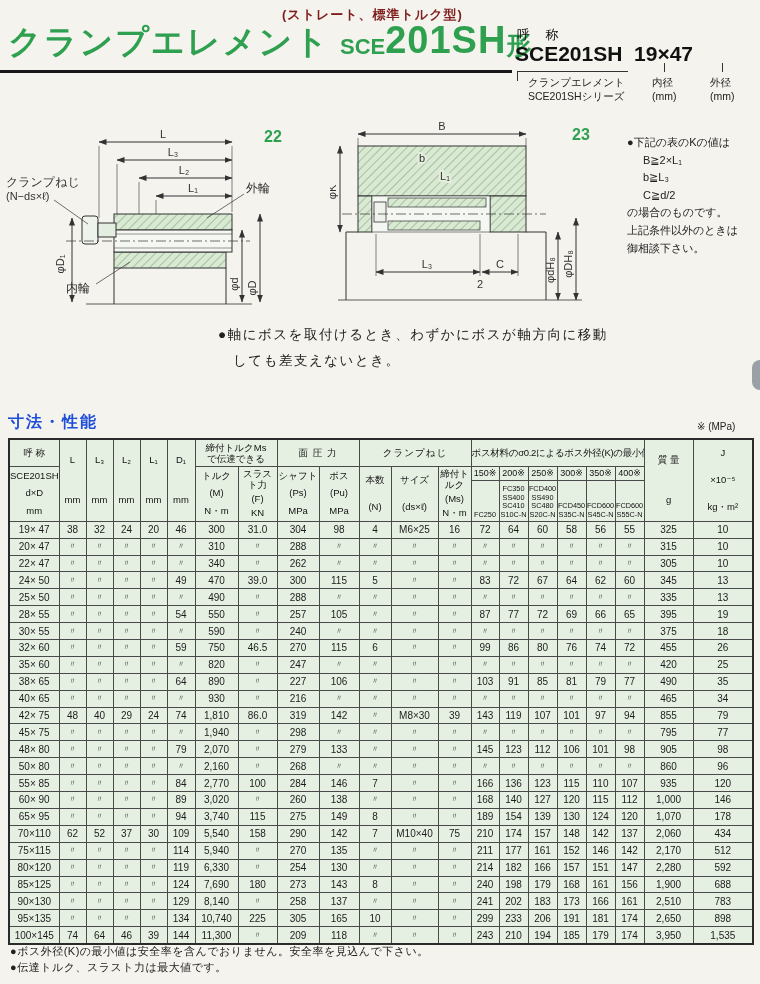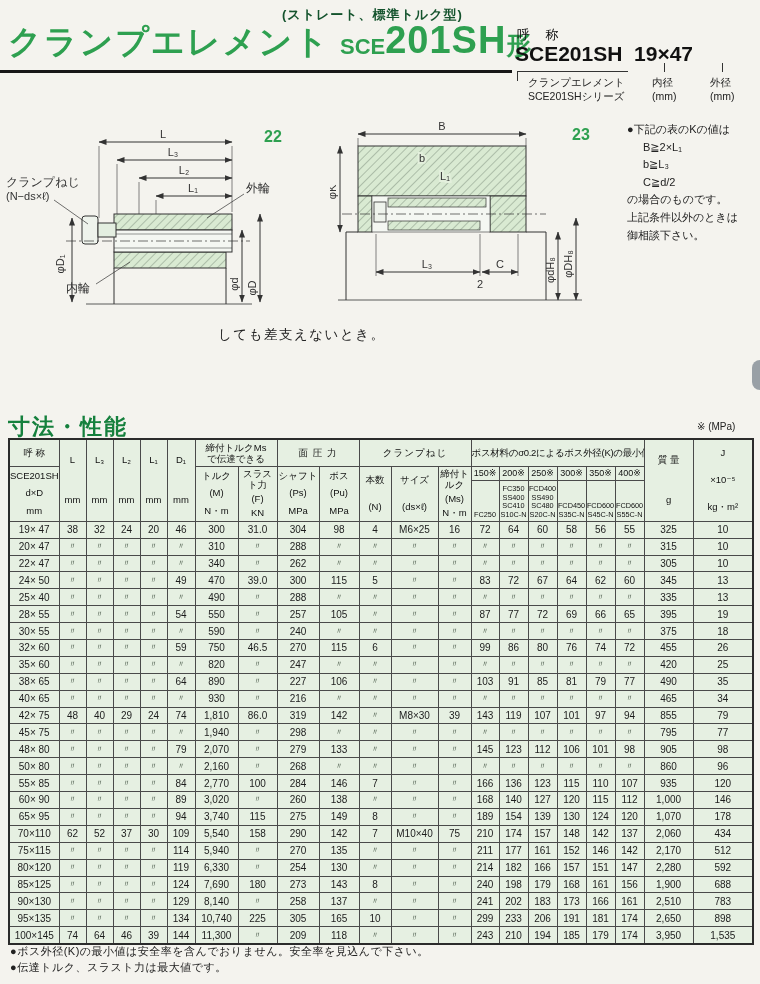--- a/index.html
+++ b/index.html
@@ -3,21 +3,21 @@
 <meta charset="utf-8">
 <style>
   html,body{margin:0;padding:0;}
   body{
     width:760px;height:984px;position:relative;overflow:hidden;
     background:#f4f3ee;color:#222;
     font-family:"Liberation Sans","DejaVu Sans",sans-serif;
   }
   .abs{position:absolute;}
   
-  .type-note{left:282px;top:6px;font-size:13px;font-weight:bold;color:#14532d;letter-spacing:1px;}
+  .type-note{left:282px;top:6px;font-size:13px;font-weight:bold;color:#7f1d1d;letter-spacing:1px;}
   .title-row{left:8px;top:22px;display:flex;align-items:flex-end;color:#2ea050;white-space:nowrap;}
   .title-main{font-size:33px;font-weight:900;letter-spacing:2px;line-height:1;}
   .title-sce{font-size:22px;font-weight:900;margin-left:10px;line-height:1.05;}
   .title-num{font-size:38px;font-weight:900;letter-spacing:1px;line-height:.95;}
   .title-kei{font-size:25px;font-weight:900;line-height:1;}
   .main-rule{left:0;top:70px;width:512px;height:3px;background:#171717;}
   .desig-label{left:517px;top:26px;font-size:13px;letter-spacing:6px;color:#111;}
   .desig-value{left:515px;top:42px;font-size:21px;font-weight:600;color:#111;white-space:pre;}
   .bracket-main{left:517px;top:71px;width:110px;height:9px;border-top:1.5px solid #333;border-left:1.5px solid #333;}
   .tick{width:0;height:9px;border-left:1.5px solid #333;}
@@ -33,27 +33,27 @@
   
   .fig-no{color:#2ea050;font-weight:bold;font-size:16px;}
   .fig-no-22{left:264px;top:128px;}
   .fig-no-23{left:572px;top:126px;}
   svg.fig{position:absolute;}
   .fig22{left:2px;top:126px;}
   .fig23{left:330px;top:122px;}
   svg text{font-family:"Liberation Sans","DejaVu Sans",sans-serif;font-size:11px;fill:#333;}
   svg text.jp{font-size:12px;}
   svg text.halo{paint-order:stroke;stroke:#e3efdc;stroke-width:4px;}
-  .k-note{left:627px;top:121px;width:130px;font-size:11px;line-height:1.6;color:#222;}
+  .k-note{left:627px;top:134px;width:130px;font-size:11px;line-height:1.6;color:#222;}
   .k-note div:nth-child(2),.k-note div:nth-child(3),.k-note div:nth-child(4){padding-left:16px;}
   .usage-note{left:218px;top:322px;font-size:13.5px;letter-spacing:1.5px;line-height:1.9;color:#222;}
   .usage-note div:nth-child(2){padding-left:15px;}
   .artifact{right:0;top:360px;width:8px;height:30px;background:#68737f;border-radius:15px 0 0 15px;opacity:.65;}
   
-  .specs-title{left:8px;top:412px;font-size:22px;font-weight:bold;letter-spacing:2px;color:#15803d;}
+  .specs-title{left:8px;top:412px;font-size:16px;font-weight:bold;letter-spacing:2px;color:#1d4ed8;}
   .unit-note{left:697px;top:421px;font-size:10px;color:#222;}
   table.spec{
     position:absolute;left:8px;top:438px;width:744px;
     border-collapse:collapse;table-layout:fixed;
     background:#e6f0e2;border:2px solid #2b2b2b;
   }
   .spec th,.spec td{border:1px solid #4a4a4a;padding:0;text-align:center;vertical-align:middle;}
   .spec th{font-weight:normal;font-size:9.5px;line-height:1.2;color:#111;}
   .spec thead tr.r1 th{height:26px;}
   .spec thead tr.r2 th{height:50px;}
@@ -191,20 +191,21 @@
     <div>●下記の表のKの値は</div>
     <div>B≧2×L₁</div>
     <div>b≧L₃</div>
     <div>C≧d/2</div>
     <div>の場合のものです。</div>
     <div>上記条件以外のときは</div>
     <div>御相談下さい。</div>
   </div>
 
 <div class="abs usage-note">
+  <div>●軸にボスを取付けるとき、わずかにボスが軸方向に移動</div>
   <div>しても差支えないとき。</div>
 </div>
 
 <div class="abs artifact"></div>
 
 <div class="abs specs-title">寸法・性能</div>
 <div class="abs unit-note">※ (MPa)</div>
 
 <table class="spec">
   <colgroup>
@@ -475,21 +476,21 @@
         <td>83</td>
         <td>72</td>
         <td>67</td>
         <td>64</td>
         <td>62</td>
         <td>60</td>
         <td>345</td>
         <td>13</td>
       </tr>
       <tr>
-        <td>25× 40</td>
+        <td>25× 50</td>
         <td class="dit">〃</td>
         <td class="dit">〃</td>
         <td class="dit">〃</td>
         <td class="dit">〃</td>
         <td class="dit">〃</td>
         <td>490</td>
         <td class="dit">〃</td>
         <td>288</td>
         <td class="dit">〃</td>
         <td class="dit">〃</td>

